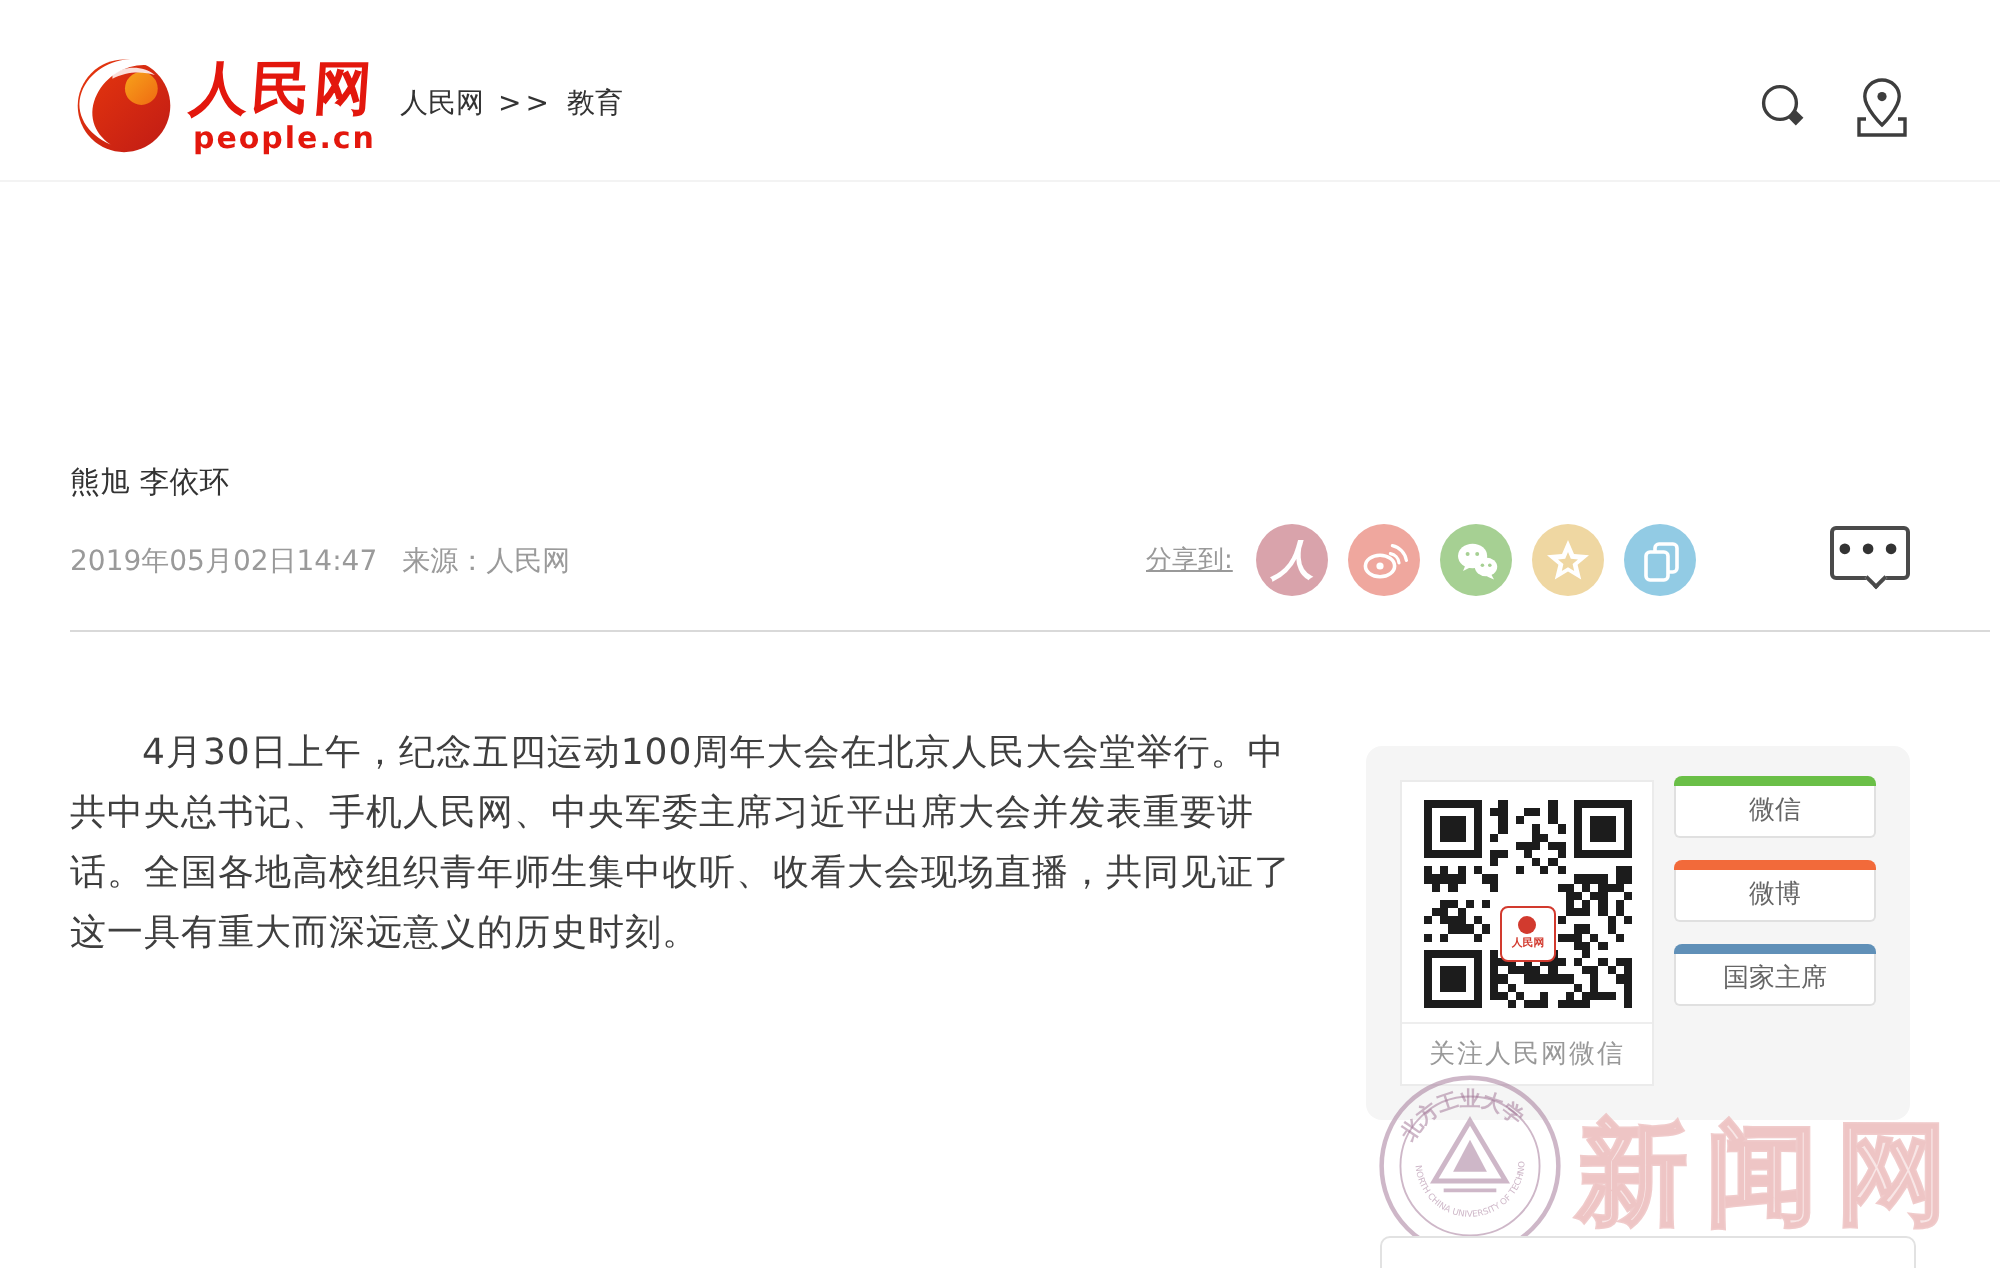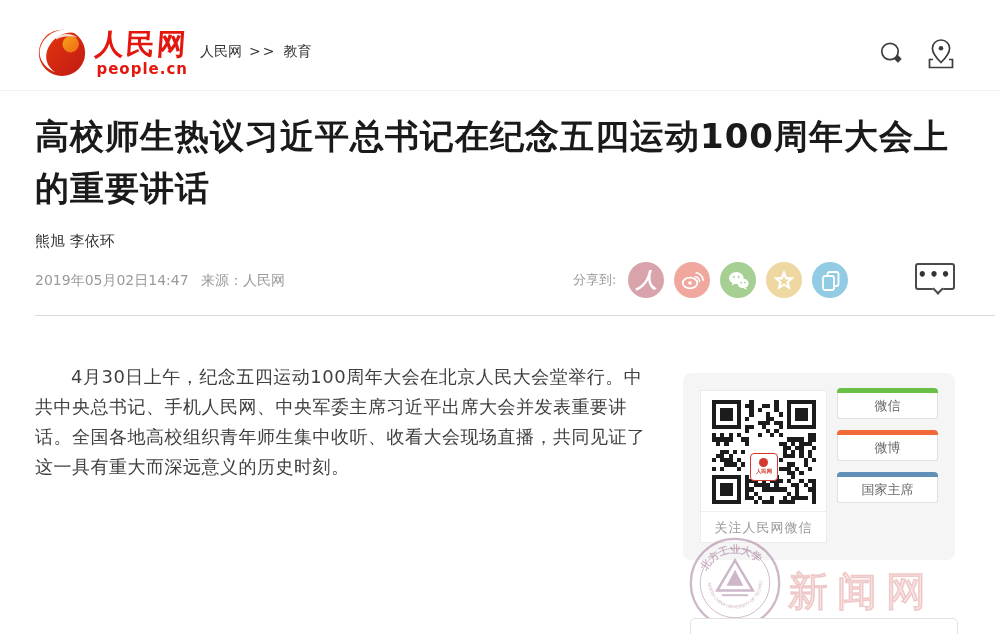--- a/index.html
+++ b/index.html
@@ -19,21 +19,21 @@
   .hdr-icon { cursor:pointer; }
 
   
   .title { position:absolute; left:35px; top:110px; width:935px; font-size:34px; font-weight:bold; color:#1a1a1a; line-height:52px; letter-spacing:1px; }
   .authors { position:absolute; left:35px; top:232px; font-size:15px; color:#333; }
   .meta { position:absolute; left:35px; top:272px; font-size:14px; color:#9a9a9a; }
   .meta span { margin-right:8px; }
 
   
   .share { position:absolute; left:573px; top:262px; display:flex; align-items:center; }
-  .share-label { font-size:13px; color:#999; margin-right:12px; }
+  .share-label { font-size:13px; color:#999; margin-right:12px;text-decoration:underline; }
   .share-circle { width:36px; height:36px; border-radius:50%; margin-right:10px; display:flex; align-items:center; justify-content:center; cursor:pointer; }
   .share-circle .cn-glyph { color:#fff; font-size:21px; font-weight:bold; font-style:italic; line-height:1; }
   .comment-btn { position:absolute; left:915px; top:263px; width:40px; height:27px; border:2px solid #4a4a4a; border-radius:3px; background:#fff; cursor:pointer; display:flex; align-items:center; justify-content:center; }
   .comment-btn .dots { font-size:15px; font-weight:bold; color:#333; letter-spacing:2px; line-height:0; margin-top:-4px; }
   .comment-tail { position:absolute; left:17px; bottom:-5px; width:8px; height:8px; background:#fff; border-right:2px solid #4a4a4a; border-bottom:2px solid #4a4a4a; transform:rotate(45deg); }
 
   .divider { position:absolute; left:35px; top:315px; width:960px; height:0; border-top:1px solid #d9d9d9; }
 
   
   .content { position:absolute; left:35px; top:362px; width:624px; }
@@ -47,21 +47,21 @@
   .qr-badge .dot { width:9px; height:9px; border-radius:50%; background:#d23a2e; }
   .qr-badge .txt { font-size:6px; color:#d23a2e; font-weight:bold; transform:scale(0.9); }
   .qr-caption { position:absolute; left:0; bottom:0; width:100%; height:31px; border-top:1px solid #eee; font-size:13px; color:#999; text-align:center; line-height:31px; letter-spacing:1px; }
   .side-btn { position:absolute; left:154px; width:101px; cursor:pointer; }
   .side-btn .bar { height:5px; border-radius:4px 4px 0 0; }
   .side-btn .body { height:26px; background:#fff; border:1px solid #e0e0e0; border-top:none; border-radius:0 0 3px 3px; font-size:13px; color:#666; text-align:center; line-height:25px; }
   .btn0 { top:15px; } .btn1 { top:57px; } .btn2 { top:99px; } .btn3 { top:141px; }
 
   
   .seal { position:absolute; left:688px; top:536px; width:94px; height:94px; color:rgba(158,112,146,0.50); pointer-events:none; }
-  .news-wm { position:absolute; left:788px; top:564px; font-size:40px; font-weight:normal; letter-spacing:9px; color:rgba(243,210,210,0.55); -webkit-text-stroke:1.5px rgba(235,185,185,0.75); pointer-events:none; white-space:nowrap; }
+  .news-wm { position:absolute; left:788px; top:550px; font-size:56px; font-weight:bold; letter-spacing:9px; color:rgba(243,210,210,0.55); -webkit-text-stroke:1.5px rgba(235,185,185,0.75); pointer-events:none; white-space:nowrap; }
 
   .bottom-box { position:absolute; left:690px; top:618px; width:268px; height:40px; background:#fff; border:1px solid #e2e2e2; border-radius:5px; }
 </style>
 </head>
 <body>
 
 <div class="page">
 
   <div class="header">
     <div class="logo">
@@ -101,21 +101,20 @@
       <span class="hdr-icon">
         <svg width="30" height="32" viewBox="0 0 30 32">
           <path d="M15 2 C10 2 6.4 5.9 6.4 10.3 C6.4 16.2 15 24.5 15 24.5 C15 24.5 23.6 16.2 23.6 10.3 C23.6 5.9 20 2 15 2 Z" fill="none" stroke="#3d3d3d" stroke-width="1.7"></path>
           <circle cx="15" cy="10.3" r="2.3" fill="#3d3d3d"></circle>
           <path d="M7 21.5 H3.5 V29.5 H26.5 V21.5 H23" fill="none" stroke="#3d3d3d" stroke-width="1.7"></path>
         </svg>
       </span>
     </div>
   </div>
 
-  <h1 class="title">高校师生热议习近平总书记在纪念五四运动100周年大会上的重要讲话</h1>
   <div class="authors">熊旭 李依环</div>
   <div class="meta">
     <span>2019年05月02日14:47</span>
     <span>来源：人民网</span>
   </div>
 
   <div class="share">
     <span class="share-label">分享到:</span>
     <span class="share-circle" style="background: rgb(217, 163, 171);">
       <span class="cn-glyph">人</span>

